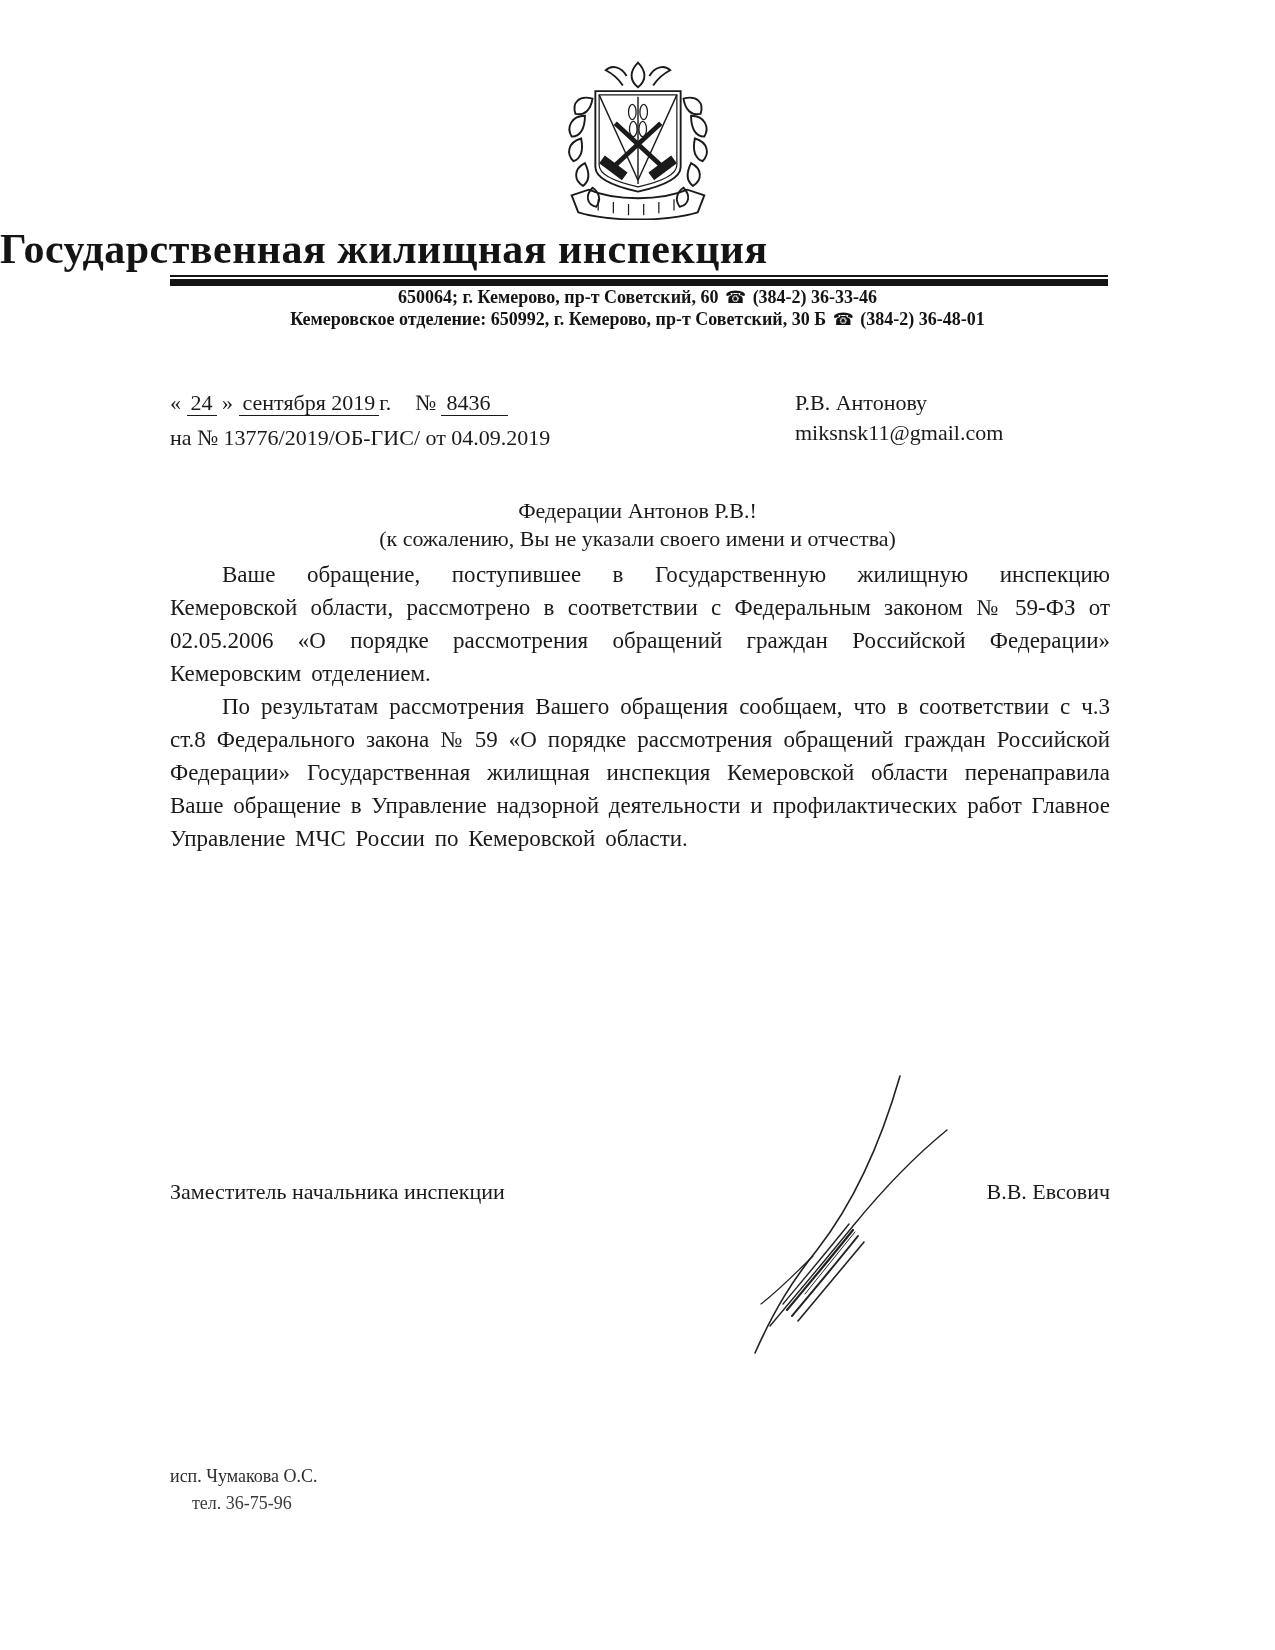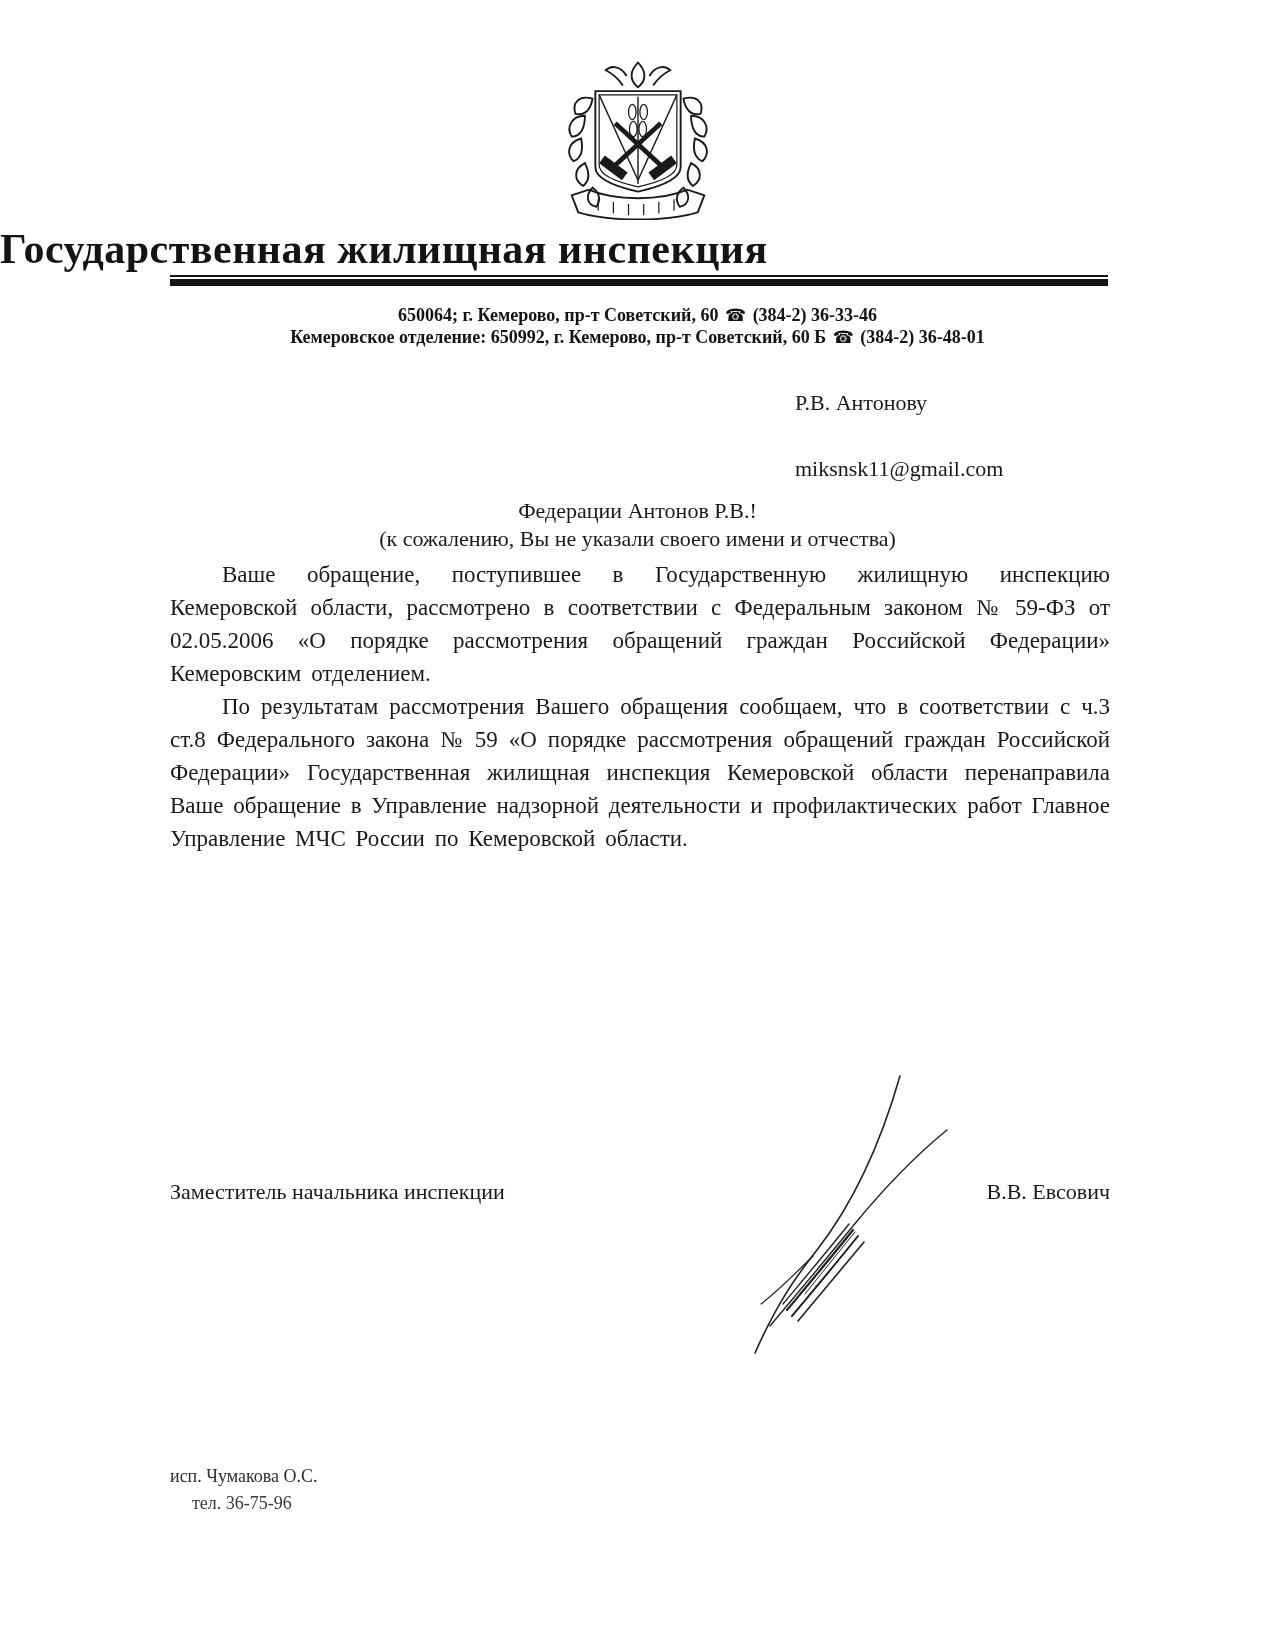--- a/index.html
+++ b/index.html
@@ -19,30 +19,30 @@
     font-size:42px;line-height:50px;letter-spacing:0.5px;
     color:#141414;
   }
   .rule{margin:1px 167px 0 170px;}
   .rule-thin{height:0;border-top:2px solid #141414;margin-bottom:2px;}
   .rule-thick{height:7px;background:#141414;}
   .addr{
     text-align:center;font-weight:bold;font-size:18px;line-height:22px;
     color:#141414;margin:0;
   }
-  .addr:first-of-type{margin-top:18px;}
+  .addr:first-of-type{margin-top:0;}
   .phone-glyph{font-family:"DejaVu Sans",sans-serif;font-size:17px;padding:0 2px;}
   
   .refs{position:absolute;left:170px;top:388px;font-size:22px;line-height:30px;white-space:nowrap;}
   .u{border-bottom:1.6px solid #1a1a1a;padding:0 4px;}
   .u-num{border-bottom:1.6px solid #1a1a1a;padding:0 18px 0 5px;}
   .ref-gap{display:inline-block;width:18px;}
   .reply-line{margin-top:5px;}
   .addressee{position:absolute;left:795px;top:388px;font-size:22px;line-height:30px;}
-  .addressee .email{margin-top:36px;}
+  .addressee .email{}
   
   .salutation{position:absolute;left:0;right:0;top:497px;text-align:center;font-size:22px;line-height:28px;}
   
   .letter-body{
     position:absolute;left:170px;top:558px;width:940px;
     font-size:23px;line-height:33px;word-spacing:4px;
   }
   .letter-body p{margin:0;text-indent:52px;text-align:justify;}
   
   .sign-row{
@@ -113,25 +113,36 @@
     <div class="rule-thin"></div>
     <div class="rule-thick"></div>
   </div>
 
   <p class="addr">
     <span>650064; г. Кемерово, пр-т Советский, 60</span>
     <span class="phone-glyph">☎</span>
     <span>(384-2) 36-33-46</span>
   </p>
   <p class="addr">
-    <span>Кемеровское отделение: 650992, г. Кемерово, пр-т Советский, 60 Б</span>
+    <span>Кемеровское отделение: 650992, г. Кемерово, пр-т Советский, 30 Б</span>
     <span class="phone-glyph">☎</span>
     <span>(384-2) 36-48-01</span>
   </p>
 
+  <div class="refs">
+    <div>
+      <span>«</span>
+      <span class="u">24</span>
+      <span>»</span>
+      <span class="u">сентября 2019</span><span>г.</span><span class="ref-gap"></span>
+      <span>№</span>
+      <span class="u-num">8436</span>
+    </div>
+    <div class="reply-line">на № 13776/2019/ОБ-ГИС/ от 04.09.2019</div>
+  </div>
 
   <div class="addressee">
     <div>Р.В. Антонову</div>
     <div class="email">miksnsk11@gmail.com</div>
   </div>
 
   <div class="salutation">
     <div>Федерации Антонов Р.В.!</div>
     <div>(к сожалению, Вы не указали своего имени и отчества)</div>
   </div>

